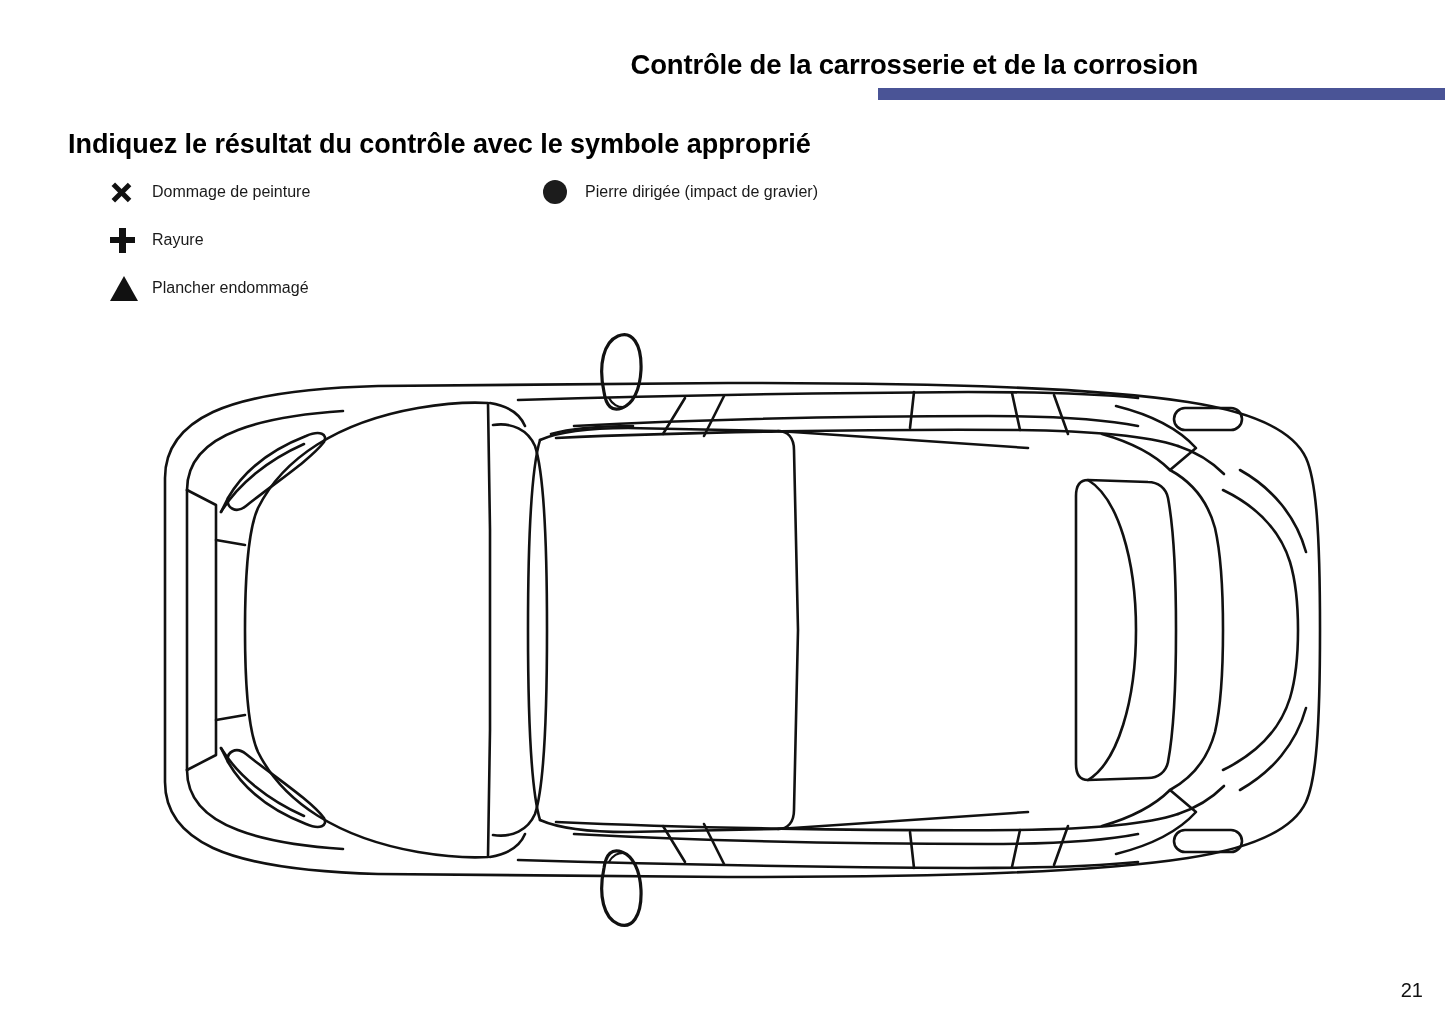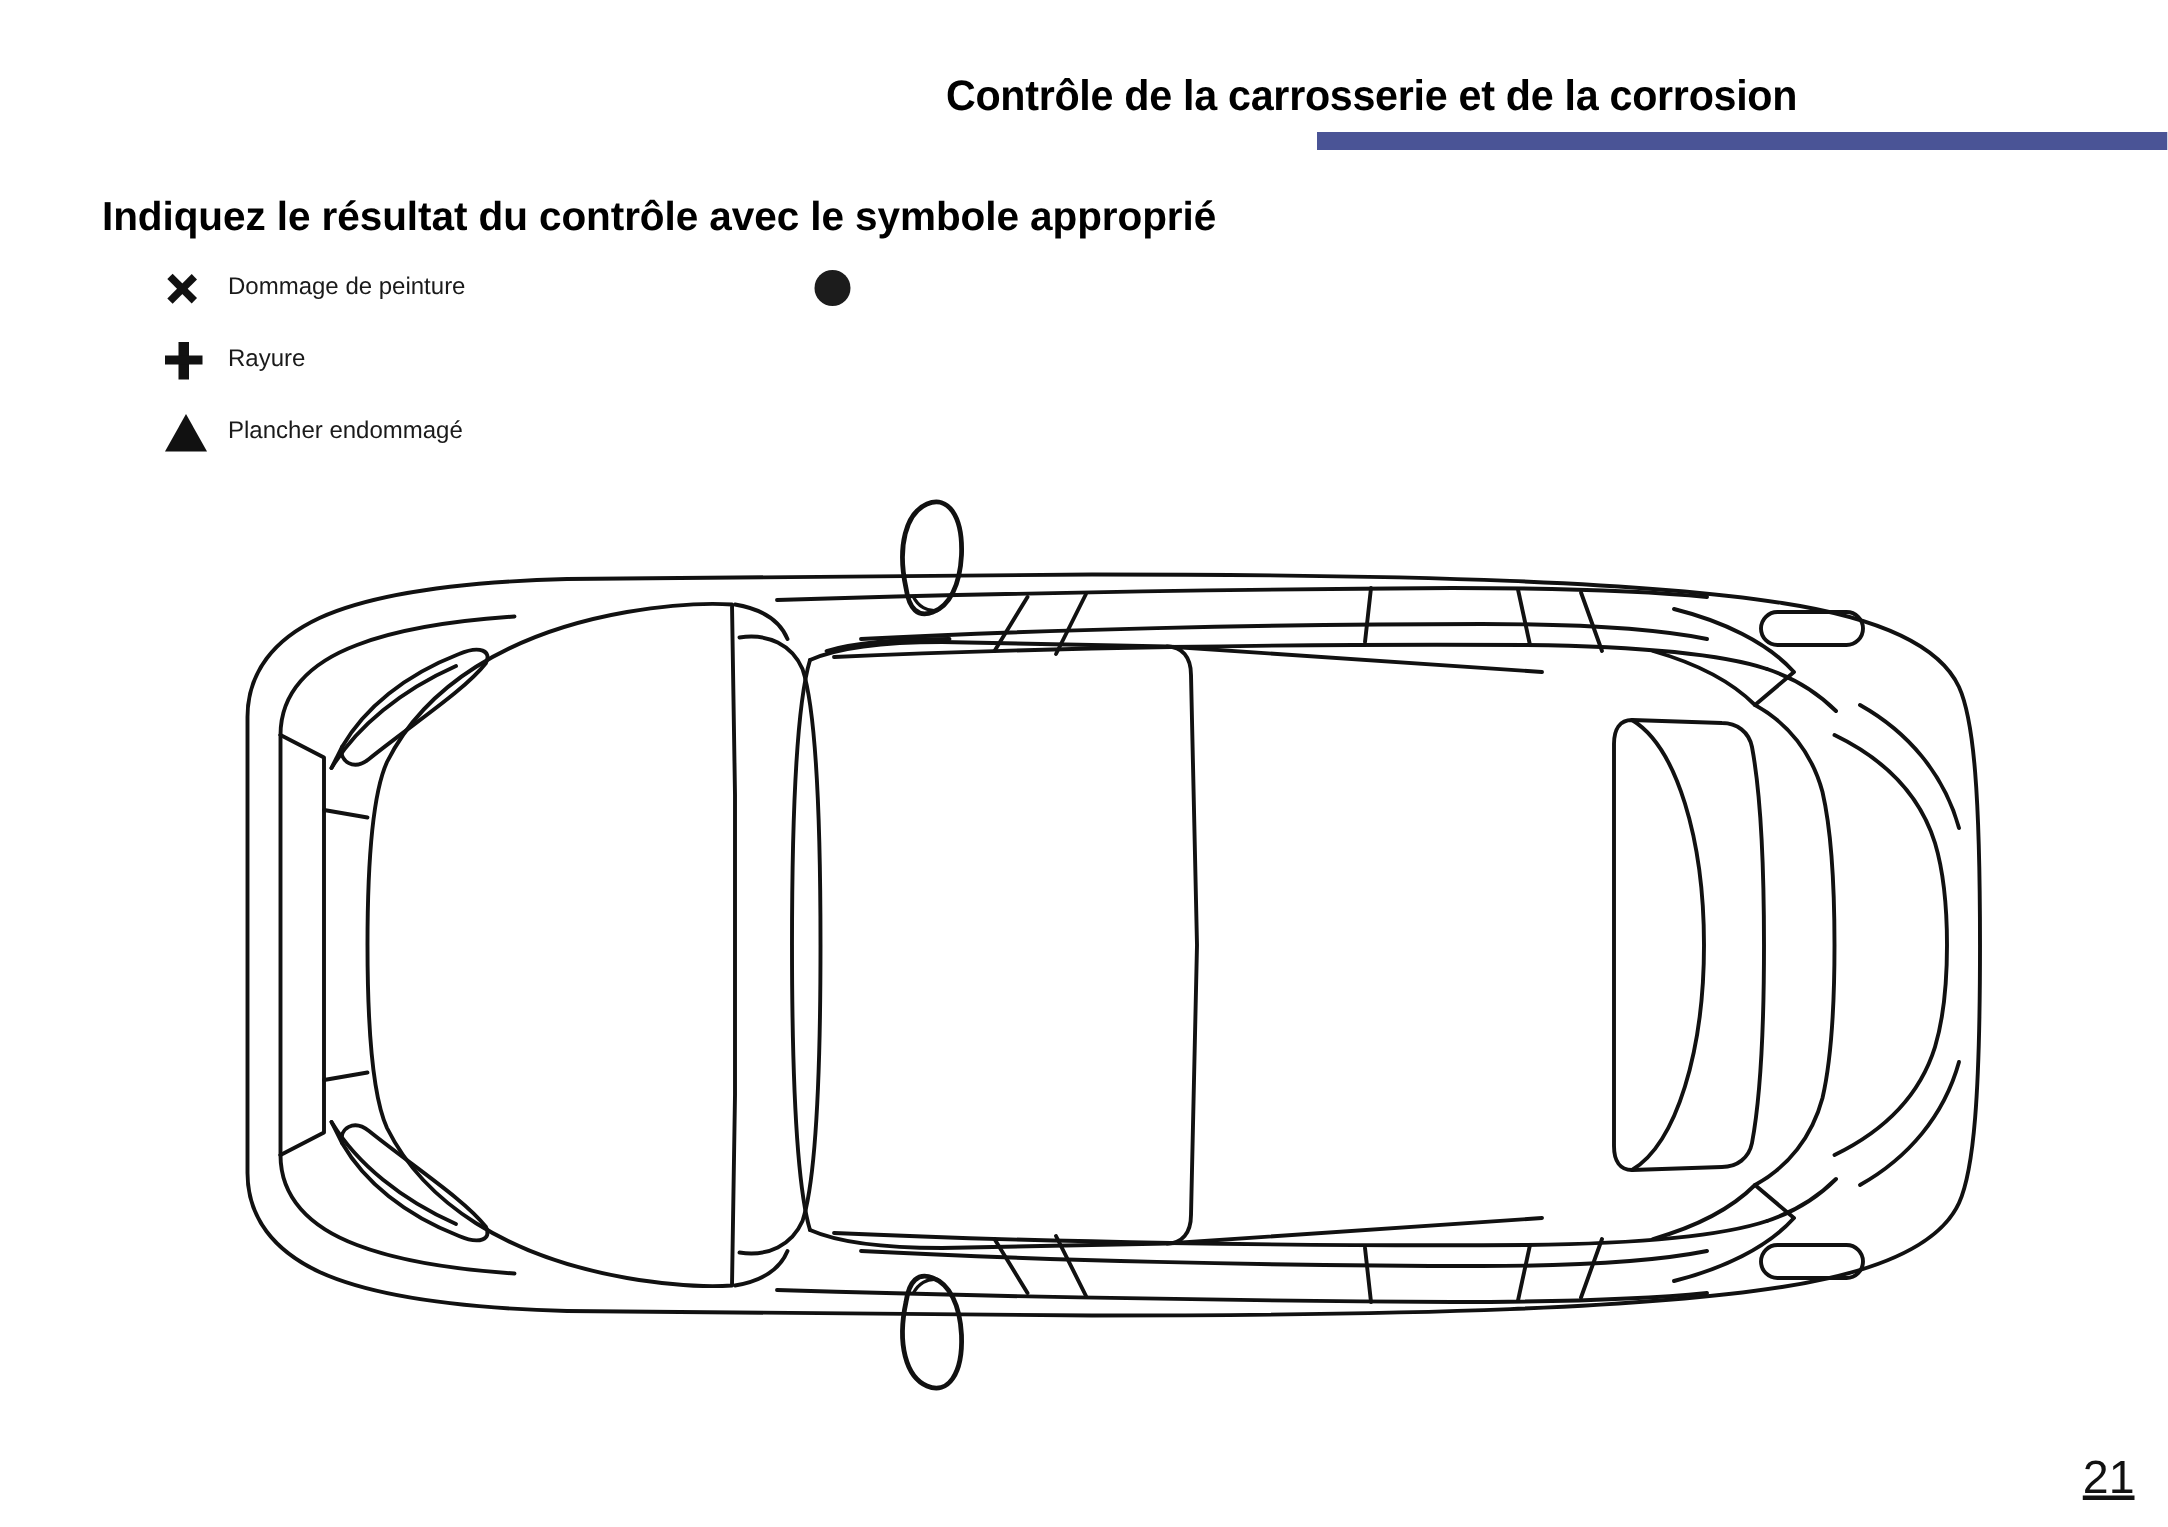--- a/index.html
+++ b/index.html
@@ -166,24 +166,23 @@
     display: block;
     width: 100%;
     height: 100%;
   }
 
   
   .page-number {
     position: absolute;
     right: 22px;
     bottom: 18px;
-    font-size: 31px;
+    font-size: 20px;
     line-height: 1;
     color: #111;
-    text-decoration: underline;
   }
 </style>
 </head>
 <body>
 
 <div class="page-header">
   <div class="header-title">Contrôle de la carrosserie et de la corrosion</div>
   <div class="header-rule"></div>
 </div>
 
@@ -216,20 +215,21 @@
 
   </div>
 
   <div class="legend-col right">
 
 
     <div class="legend-item">
       <span class="legend-sym">
         <span class="sym-circle"></span>
       </span>
+      <span class="legend-label">Pierre dirigée (impact de gravier)</span>
     </div>
 
   </div>
 
 </div>
 
 <div class="car-figure">
 <svg viewBox="0 0 1250 600" xmlns="http://www.w3.org/2000/svg" fill="none" stroke="#111111" stroke-width="2.6" stroke-linecap="round" stroke-linejoin="round">
 
   <path d="M 77 148

